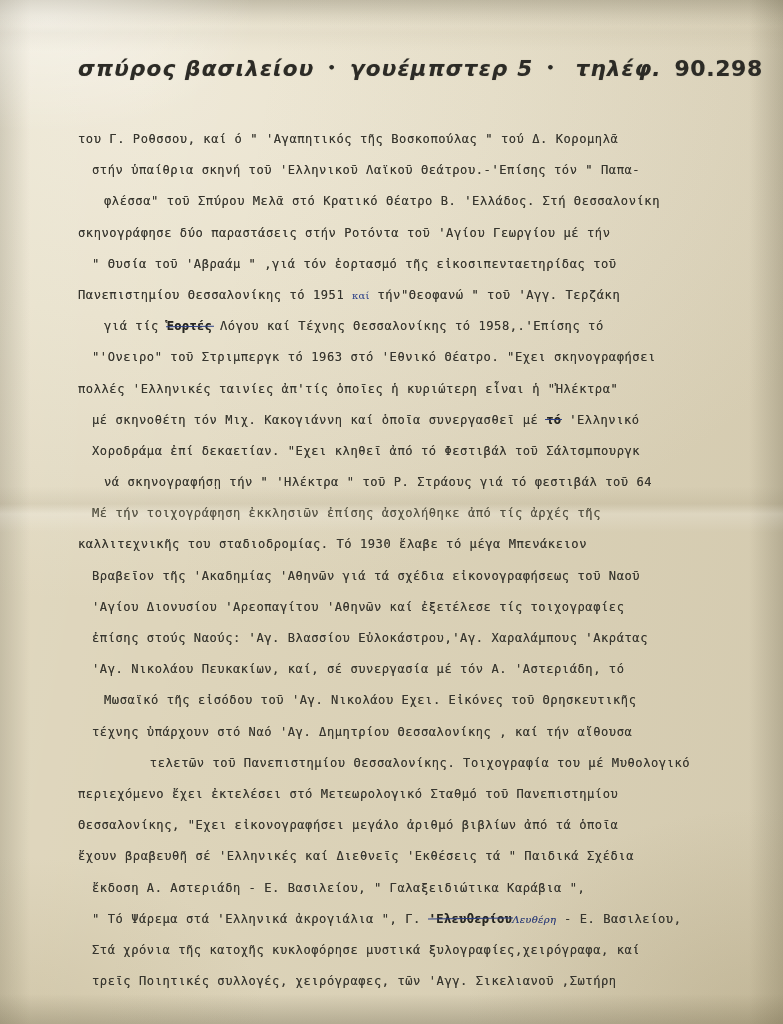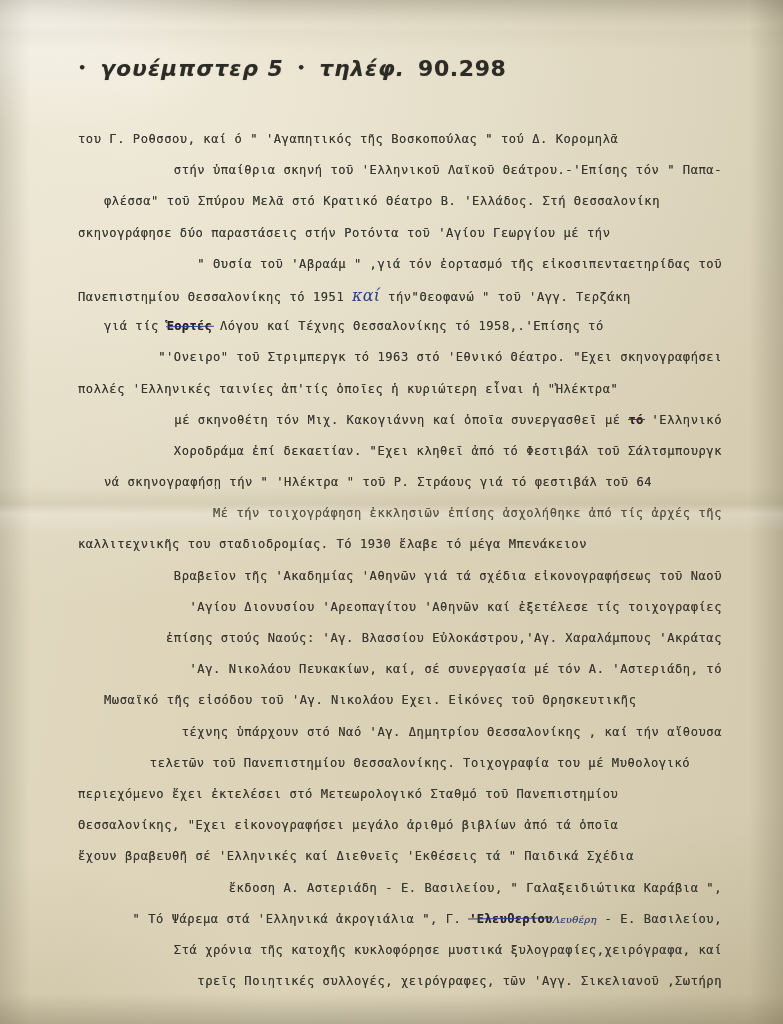--- a/index.html
+++ b/index.html
@@ -106,20 +106,21 @@
     top: -4px;
     font-style: normal;
   }
   .letterhead .phone-num {
     font-style: normal;
     letter-spacing: 0.6px;
     font-size: 22px;
   }
   .letterhead .phone-label {
     letter-spacing: 1px;
+    margin-left: 7px;
   }
 
   .body-text {
     position: absolute;
     top: 124px;
     left: 78px;
     width: 644px;
     z-index: 5;
   }
 
@@ -127,32 +128,31 @@
     position: relative;
     font-family: "DejaVu Sans Mono", monospace;
     font-size: 12.1px;
     line-height: 31.2px;
     height: 31.2px;
     color: #36352e;
     letter-spacing: 0.55px;
     white-space: nowrap;
     text-shadow: 0 0 0.6px rgba(50,48,38,0.55);
   }
-  .line.indent-1 { padding-left: 14px; text-align: right; }
+  .line.indent-1 { padding-left: 14px; }
   .line.indent-2 { padding-left: 26px; }
   .line.indent-3 { padding-left: 40px; text-align: center; }
   .line.faint { color: #4a4839; opacity: 0.93; }
 
   
   .pen {
     font-family: "DejaVu Serif", serif;
-    font-style: italic;
     color: #2b3f86;
     letter-spacing: 0.2px;
-    font-size: 16px;
+    font-size: 10px;
     text-shadow: none;
   }
   .strike {
     position: relative;
     color: #2f2e27;
   }
   .strike::after {
     content: "";
     position: absolute;
     left: -1px; right: -1px;
@@ -178,20 +178,21 @@
 </head>
 <body>
 
 <div id="page">
   <div class="sheet-edge-top"></div>
   <div class="sheet-edge-left"></div>
   <div class="sheet-edge-right"></div>
   <div class="sheet-edge-bottom"></div>
 
   <div class="letterhead">
+    <span>σπύρος βασιλείου</span>
     <span class="dot">•</span>
     <span>γουέμπστερ 5</span>
     <span class="dot">•</span>
     <span class="phone-label">τηλέφ.</span>
     <span class="phone-num">90.298</span>
   </div>
 
   <div class="body-text">
 
     <div class="line">

